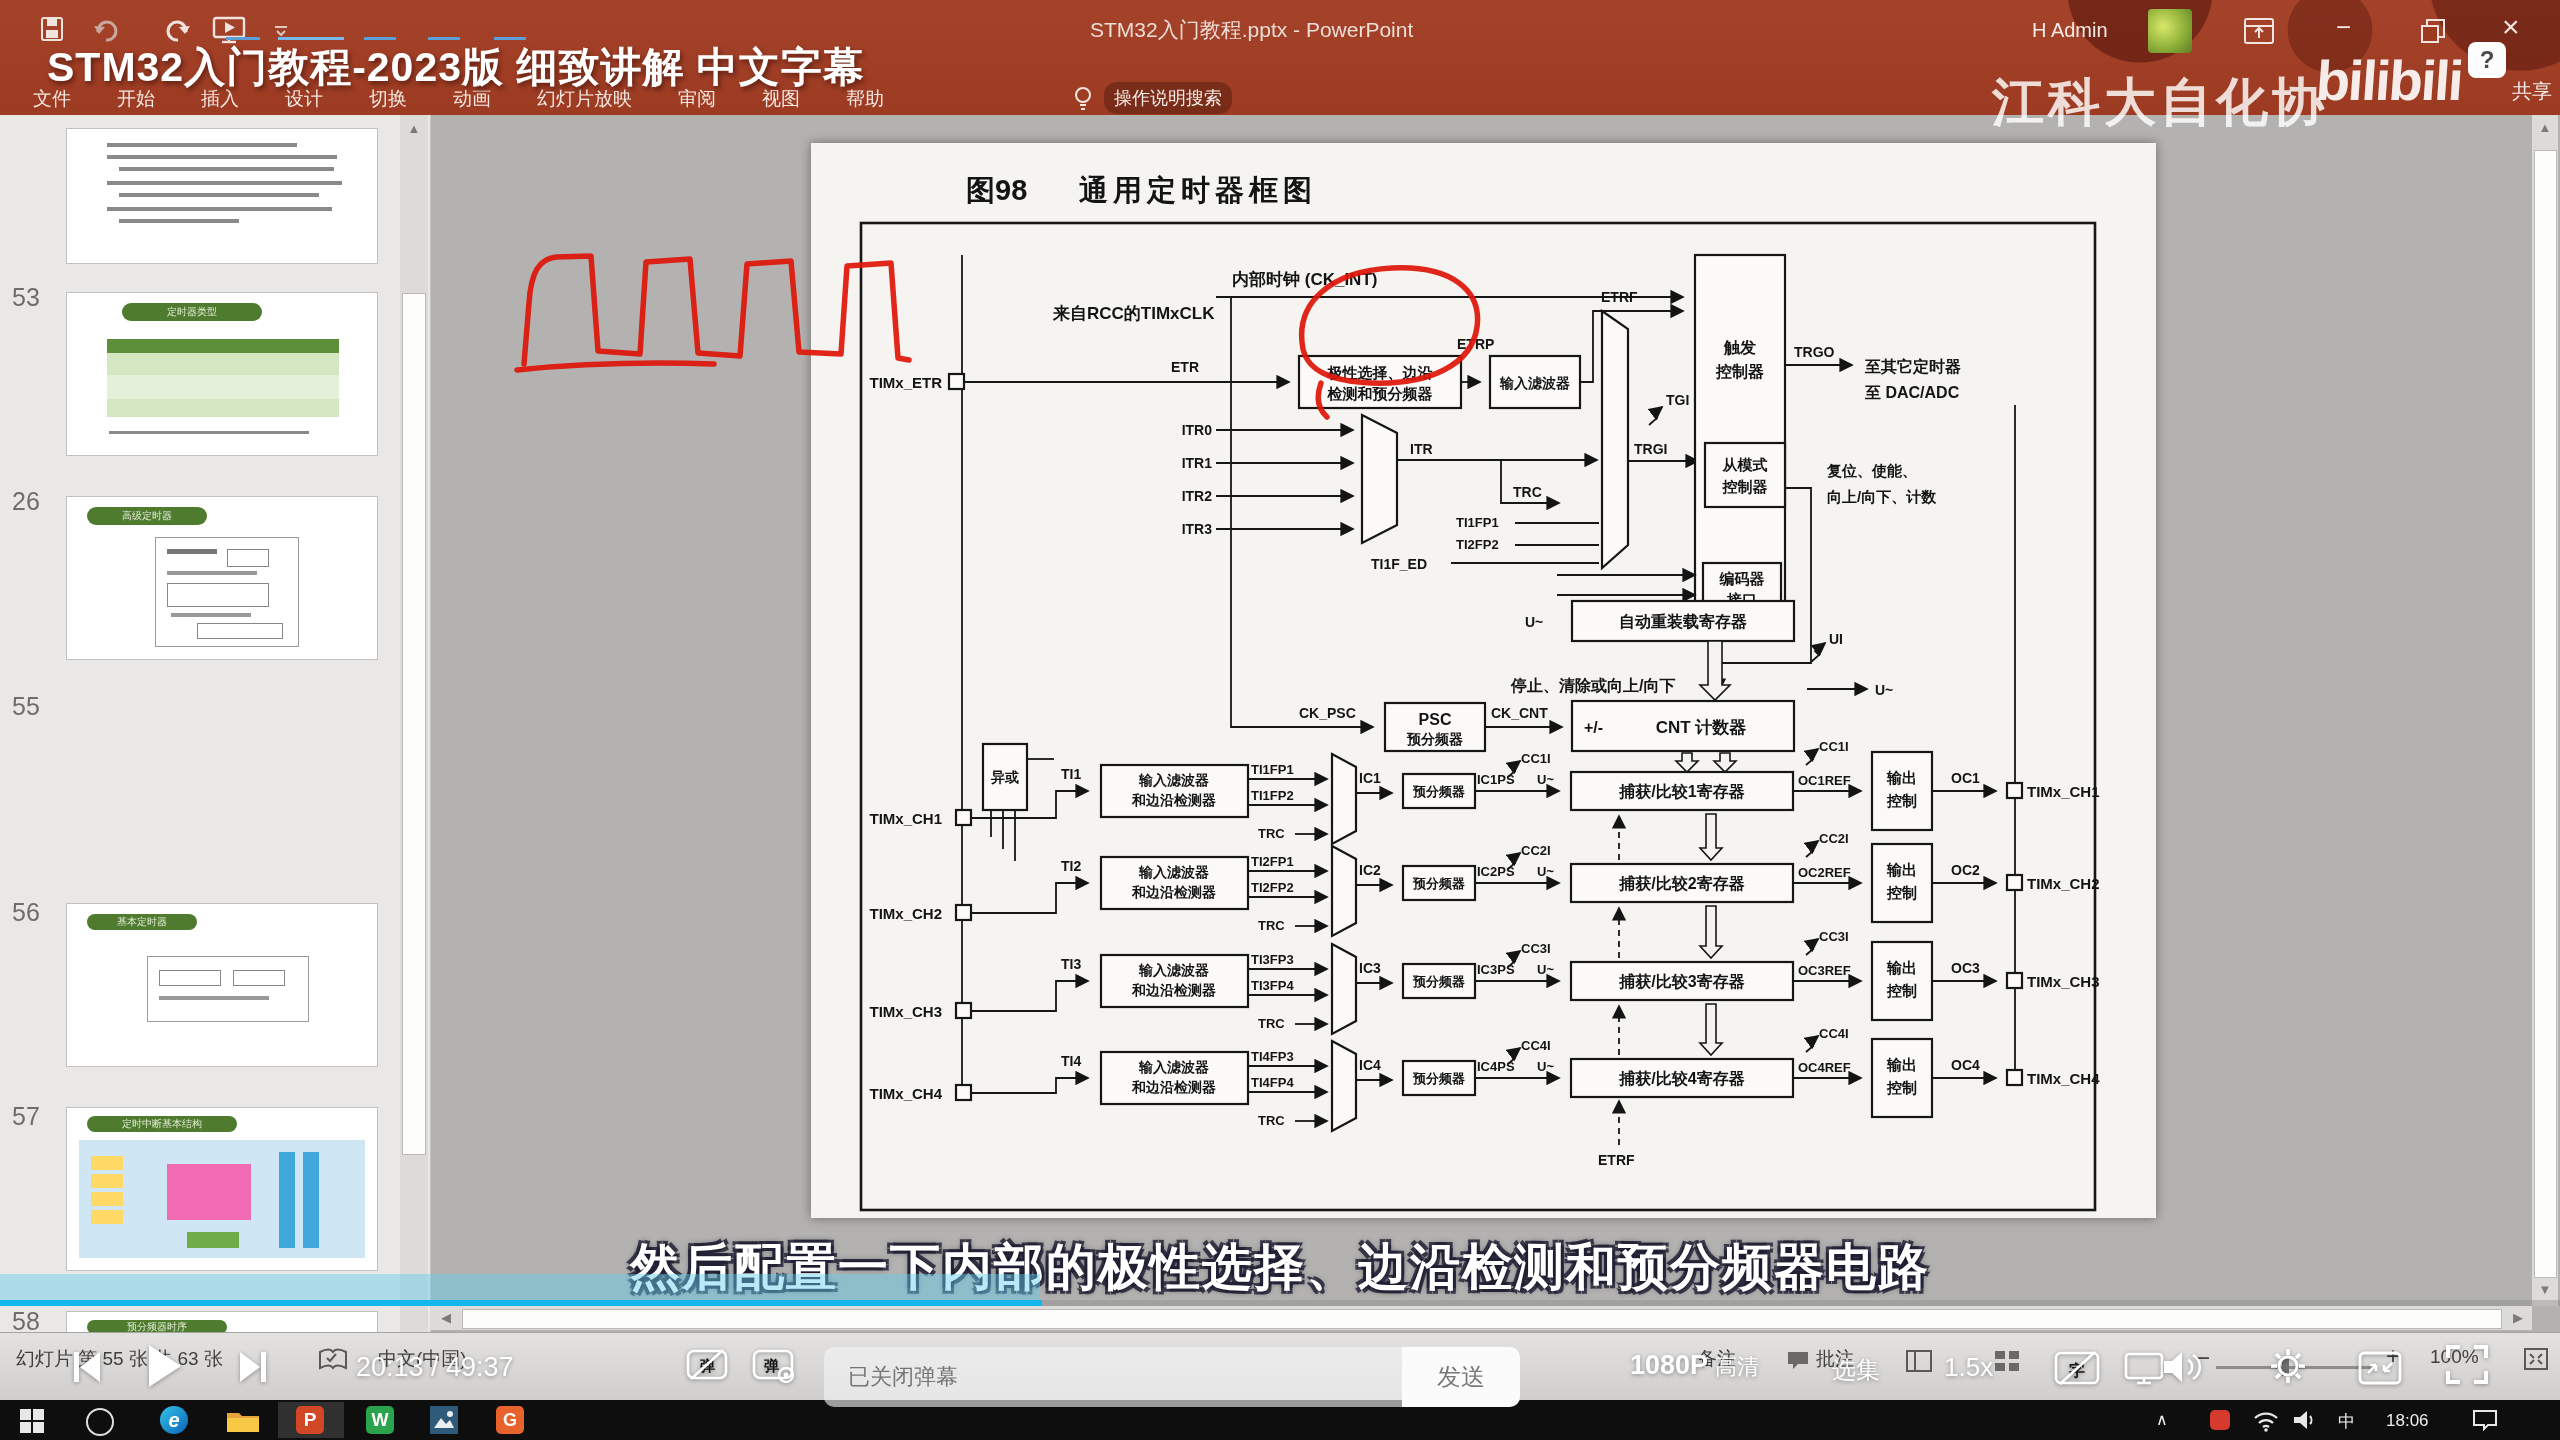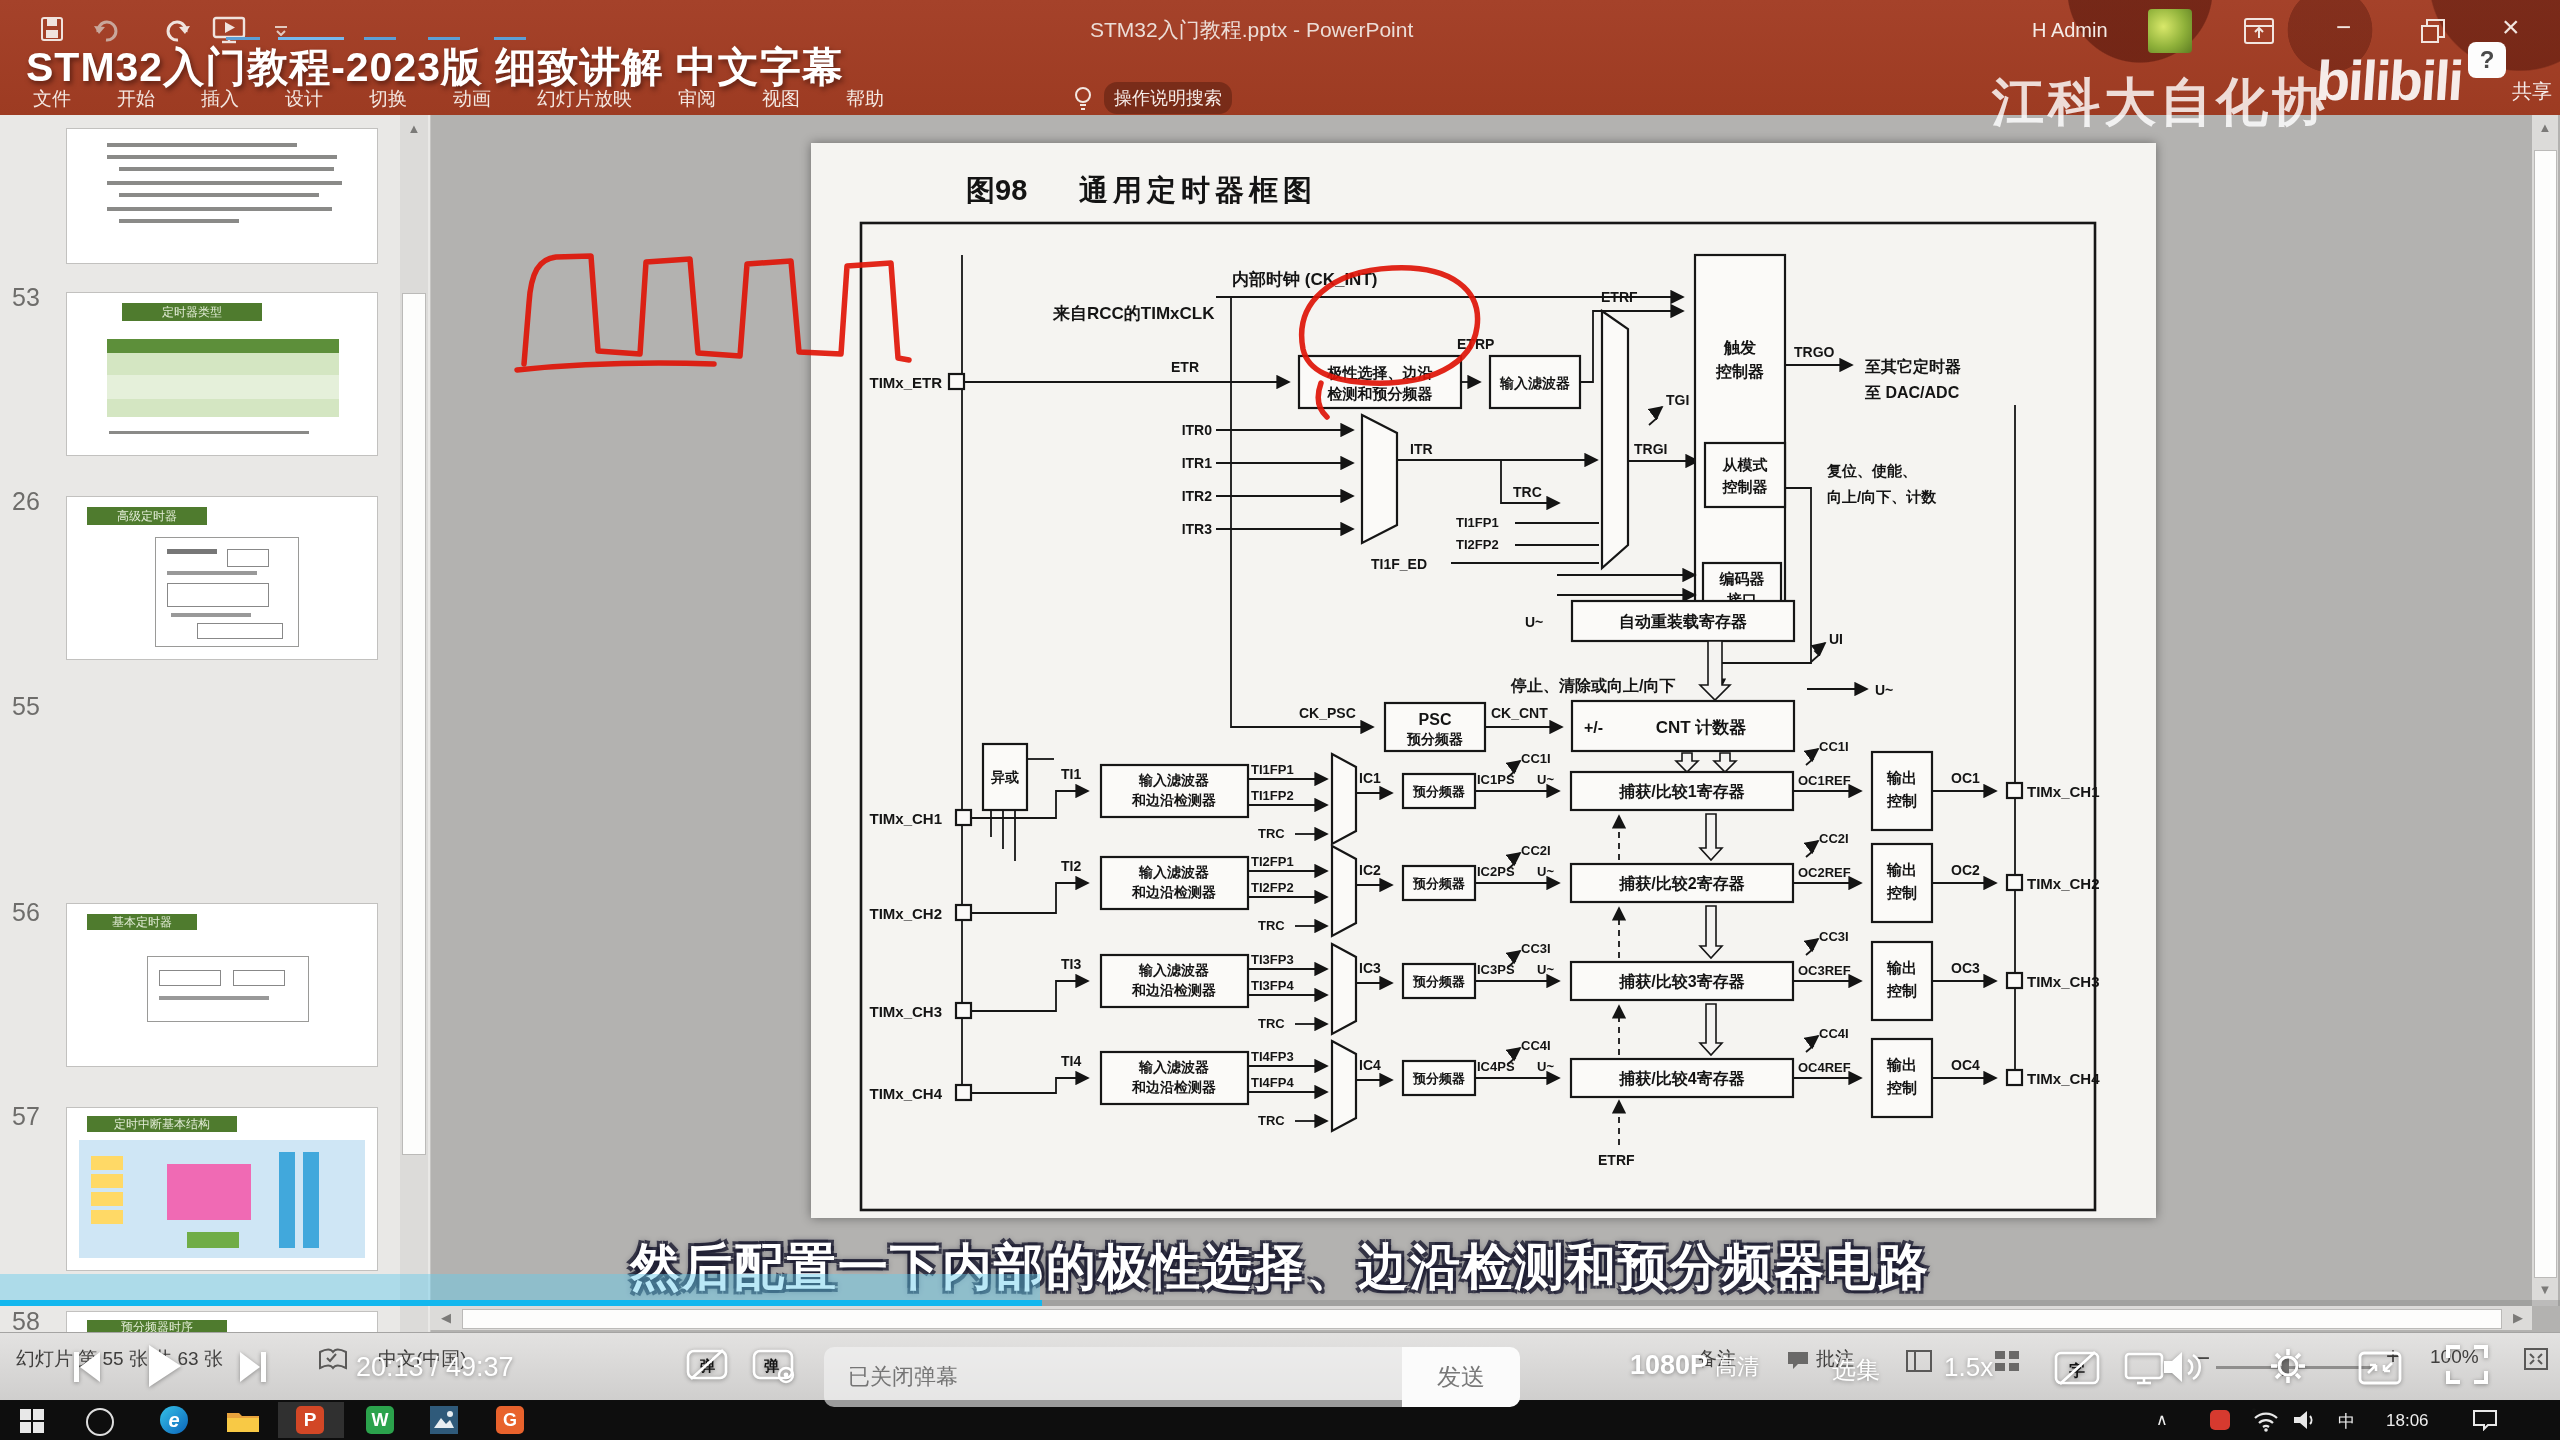--- a/index.html
+++ b/index.html
@@ -20,21 +20,21 @@
   #ribbon-search{background:rgba(60,18,8,.38);border-radius:13px;color:#f6ece8;font-size:18px;display:flex;align-items:center;padding:0 10px;height:32px;}
   #watermark{color:rgba(255,255,255,.82);font-size:52px;font-weight:bold;letter-spacing:4px;z-index:31;}
   #bililogo{color:rgba(255,255,255,.9);font-size:56px;font-weight:bold;transform:skewX(-4deg);z-index:31;letter-spacing:-2px;}
   #helpbubble{width:38px;height:36px;background:#fdfdfd;border-radius:8px;color:#4a4a4a;font-size:24px;font-weight:bold;text-align:center;line-height:36px;z-index:32;}
   #sharelabel{color:rgba(255,255,255,.9);font-size:20px;z-index:5;}
   
   #sidebar{left:0;top:115px;width:430px;height:1285px;background:#e9e8e6;border-right:1px solid #c6c5c3;}
   .thumb{position:absolute;background:#fff;border:1px solid #c2c1bf;}
   .thumb.sel{border:3px solid #e8763a;}
   .snum{position:absolute;color:#6e6d6b;font-size:25px;}
-  .gbar{position:absolute;background:#4f7b2e;color:#e2ecd6;font-size:12px;display:flex;align-items:center;justify-content:center;overflow:hidden;white-space:nowrap;}
+  .gbar{position:absolute;background:#4f7b2e;color:#e2ecd6;font-size:10px;display:flex;align-items:center;justify-content:center;overflow:hidden;white-space:nowrap;border-radius:9px;}
   .mrow{position:absolute;background:#8a8a88;height:4px;}
   .sbtrack{background:#dcdbd9;}
   .sbthumb{background:#fdfdfc;border:1px solid #bbbab8;}
   .sbarrow{color:#7b7a78;font-size:13px;text-align:center;}
   
   #slide{left:811px;top:143px;width:1345px;height:1075px;background:#f5f4f1;box-shadow:0 0 10px rgba(0,0,0,.4);}
   svg text{fill:#141414;font-family:"Liberation Sans",sans-serif;font-weight:bold;}
   .ln{stroke:#161616;stroke-width:1.8;fill:none;}
   .bx{fill:#fbfaf8;stroke:#161616;stroke-width:2.2;}
   .hb{fill:#f4f3f1;stroke:#161616;stroke-width:1.6;}
@@ -123,21 +123,21 @@
         <circle cx="11" cy="11" r="7" fill="none" stroke="#f3e7e1" stroke-width="2"></circle>
         <line x1="8" y1="21" x2="14" y2="21" stroke="#f3e7e1" stroke-width="2"></line>
         <line x1="9" y1="25" x2="13" y2="25" stroke="#f3e7e1" stroke-width="2"></line>
       </svg>
     <div id="ribbon-search" class="abs" style="left:1104px;top:82px">
         <span>操作说明搜索</span>
       </div>
     <div class="abs" id="sharelabel" style="left:2512px;top:78px">共享</div>
   </div>
 
-  <div id="vtitle" class="abs" style="left:26px;top:40px">STM32入门教程-2023版 细致讲解 中文字幕</div>
+  <div id="vtitle" class="abs" style="left:47px;top:40px">STM32入门教程-2023版 细致讲解 中文字幕</div>
   <div id="watermark" class="abs" style="left:1992px;top:68px">江科大自化协</div>
   <div id="bililogo" class="abs" style="left:2316px;top:48px">bilibili</div>
   <div id="helpbubble" class="abs" style="left:2468px;top:42px">?</div>
 
   <div id="sidebar" class="abs">
 
     <div class="thumb" style="left:66px;top:13px;width:310px;height:134px">
       <div class="mrow" style="left:40px;top:14px;width:190px"></div>
       <div class="mrow" style="left:40px;top:26px;width:230px"></div>
       <div class="mrow" style="left:52px;top:38px;width:215px"></div>

